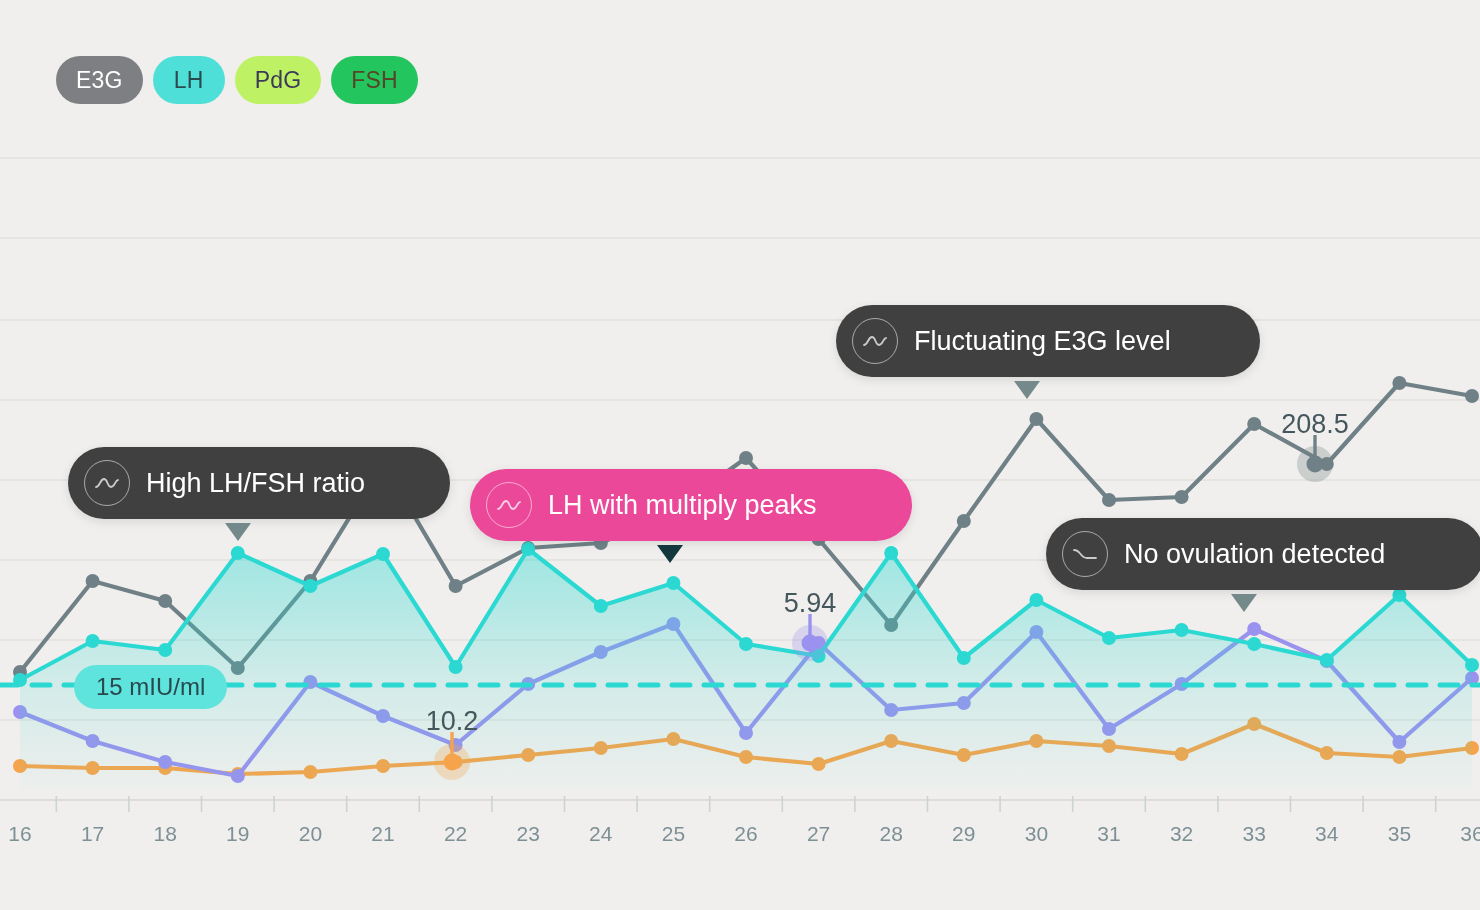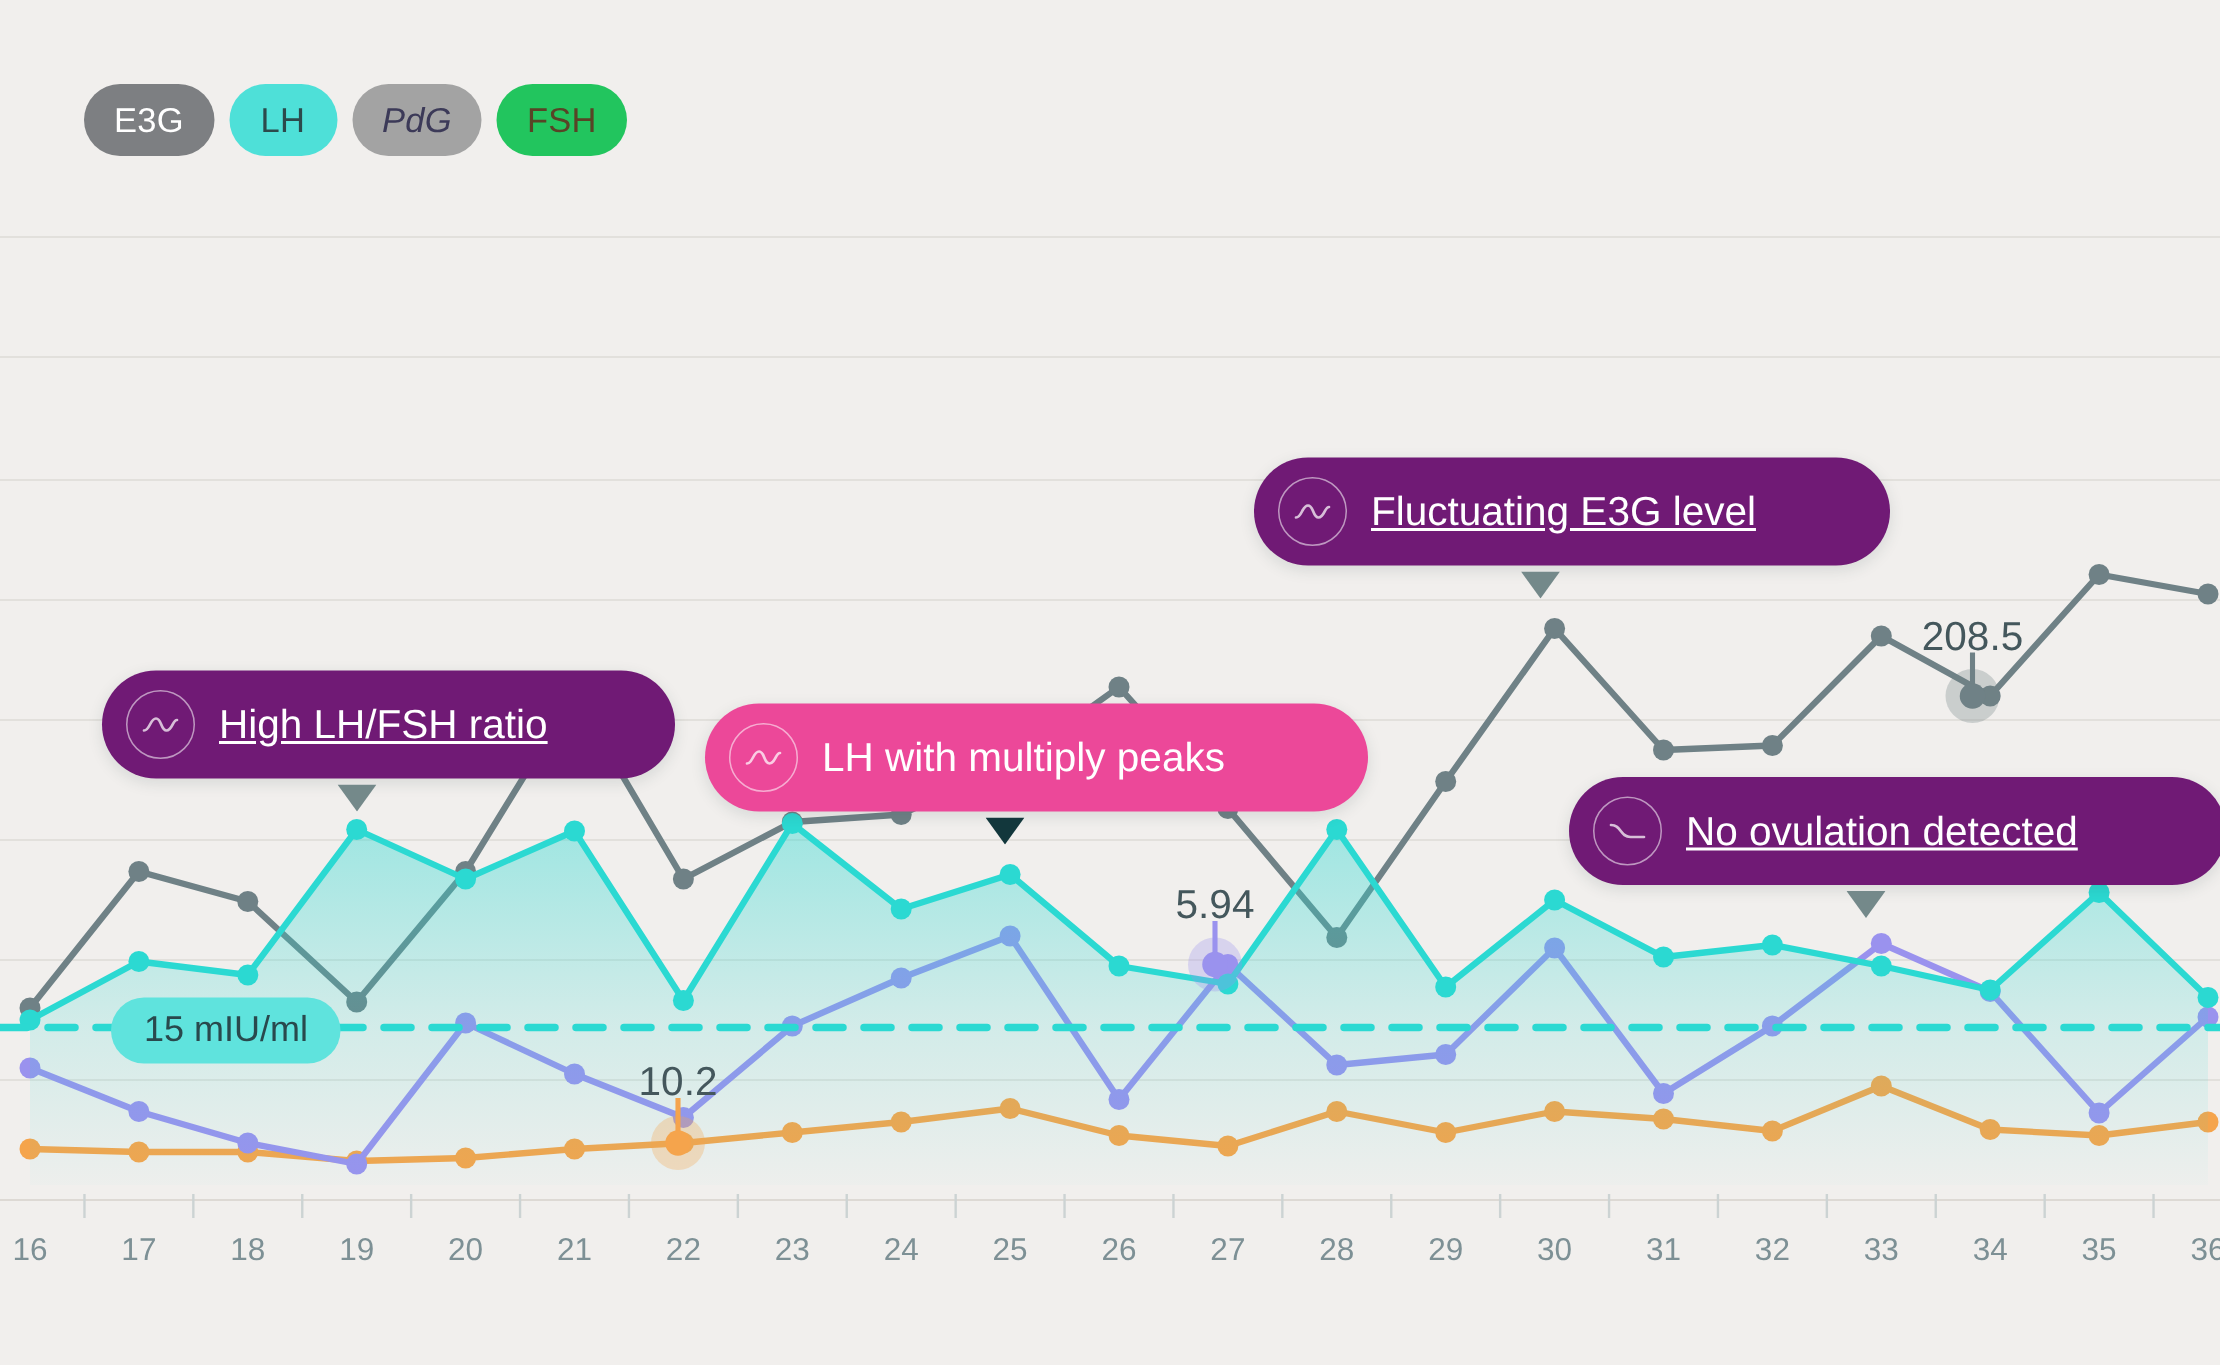--- a/index.html
+++ b/index.html
@@ -39,21 +39,21 @@
   .callout .ico{
     width:44px;height:44px;border-radius:50%;
     border:1.6px solid rgba(255,255,255,.55);
     margin-right:16px;flex:0 0 auto;
     display:flex;align-items:center;justify-content:center;
   }
   .callout .tail{
     position:absolute;bottom:-16px;left:50%;
     margin-left:-13px;width:26px;height:18px;
   }
-  .callout.grey{background:#701a75;text-decoration:underline;}
+  .callout.grey{background:#404040;}
   .callout.grey .tail path{fill:#74898a;}
   .callout.dark{background:#ec4899;}
   .callout.dark .tail path{fill:#12373c;}
 
   
   .threshold-pill{
     position:absolute;z-index:45;
     height:44px;border-radius:22px;
     background:#5fe3dd;
     display:flex;align-items:center;justify-content:center;
@@ -230,21 +230,21 @@
       <circle cx="1315" cy="464" r="8.5" fill="#6f8186"></circle>
     </svg>
 
   <div class="legend" id="legend">
       <div class="legend-pill" style="background: rgb(125, 127, 130); color: rgb(255, 255, 255);">
         <span>E3G</span>
       </div>
       <div class="legend-pill" style="background: rgb(78, 224, 216); color: rgb(44, 74, 76);">
         <span>LH</span>
       </div>
-      <div class="legend-pill" style="background: #a3a3a3; color: rgb(60, 58, 88); font-style: italic;">
+      <div class="legend-pill" style="background: #bef264; color: rgb(60, 58, 88);">
         <span>PdG</span>
       </div>
       <div class="legend-pill" style="background: #22c55e; color: rgb(88, 68, 38);">
         <span>FSH</span>
       </div>
     </div>
 
   <div id="callouts">
       <div class="callout grey" style="left: 68px; top: 447px; width: 340px;">
         <span class="ico">

